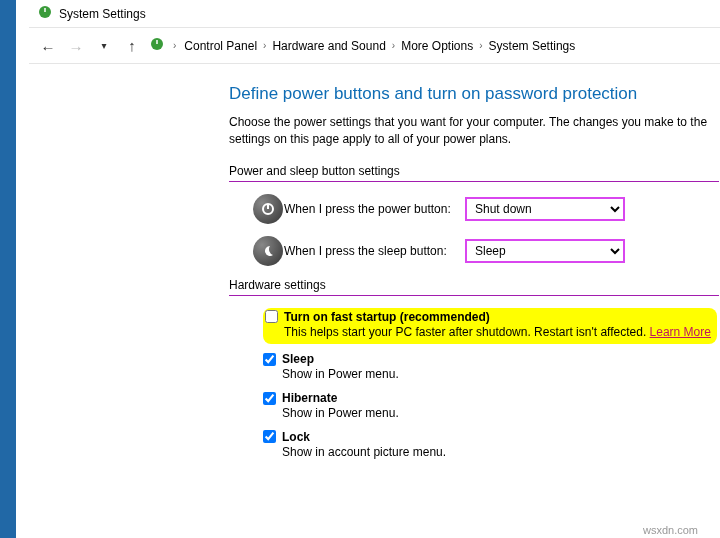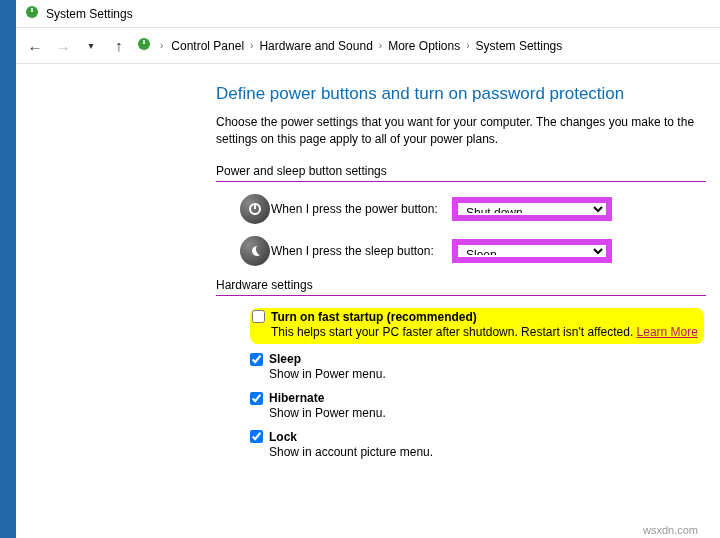--- a/index.html
+++ b/index.html
@@ -17,20 +17,21 @@
     .left-edge {
       width: 16px;
       height: 100%;
       background: #2168a6;
     }
     .window {
       flex: 1;
       display: flex;
       flex-direction: column;
       background: #fff;
+      padding-left: 13px;
     }
     .titlebar {
       height: 28px;
       display: flex;
       align-items: center;
       padding: 0 8px;
       gap: 6px;
       border-bottom: 1px solid #e5e5e5;
     }
     .titlebar-icon svg { width: 16px; height: 16px; }
@@ -94,21 +95,21 @@
       display: flex; align-items: center; justify-content: center;
       color: #fff;
     }
     .round-icon svg { width: 16px; height: 16px; stroke: #fff; fill: none; stroke-width: 2; }
     .bs-label { width: 180px; font-size: 12px; }
     select {
       width: 160px;
       height: 24px;
       font-size: 12px;
       padding: 2px 4px;
-      border: 6px solid #d946ef;
+      border: 2px solid #d946ef;
       background: #fff;
     }
     .shutdown-items { margin-left: 34px; }
     .chk-item { margin-bottom: 8px; }
     .chk-row { display: flex; align-items: center; gap: 6px; }
     .chk-row input[type=checkbox] { width: 13px; height: 13px; }
     .chk-row label { font-weight: 700; font-size: 12px; }
     .chk-desc { font-size: 12px; margin-left: 19px; line-height: 1.4; }
     .link { color: #be185d; text-decoration: underline; cursor: pointer; }
     .highlight {

